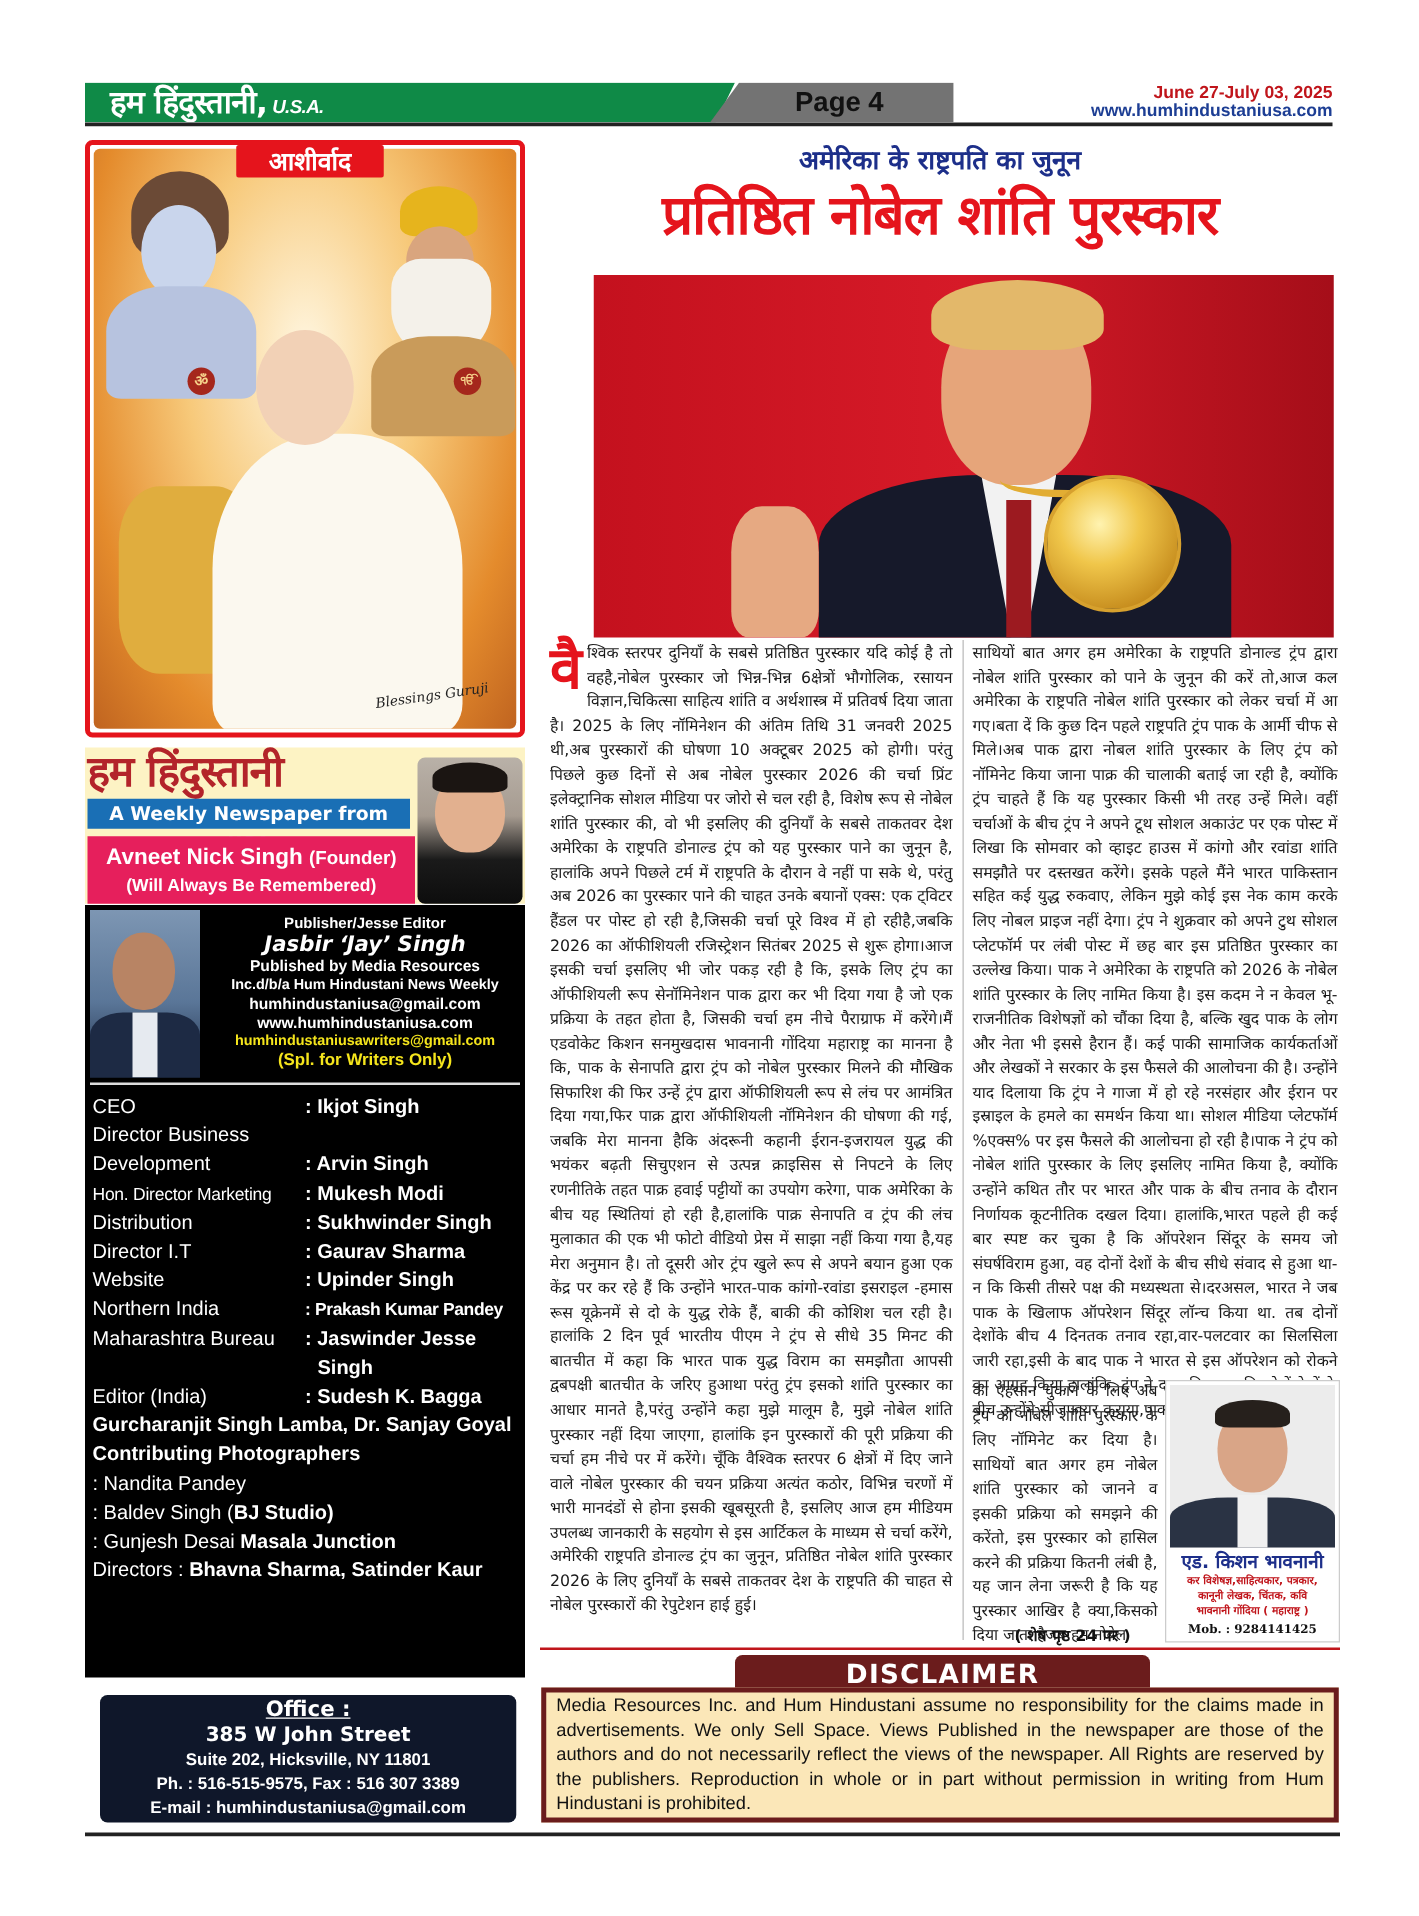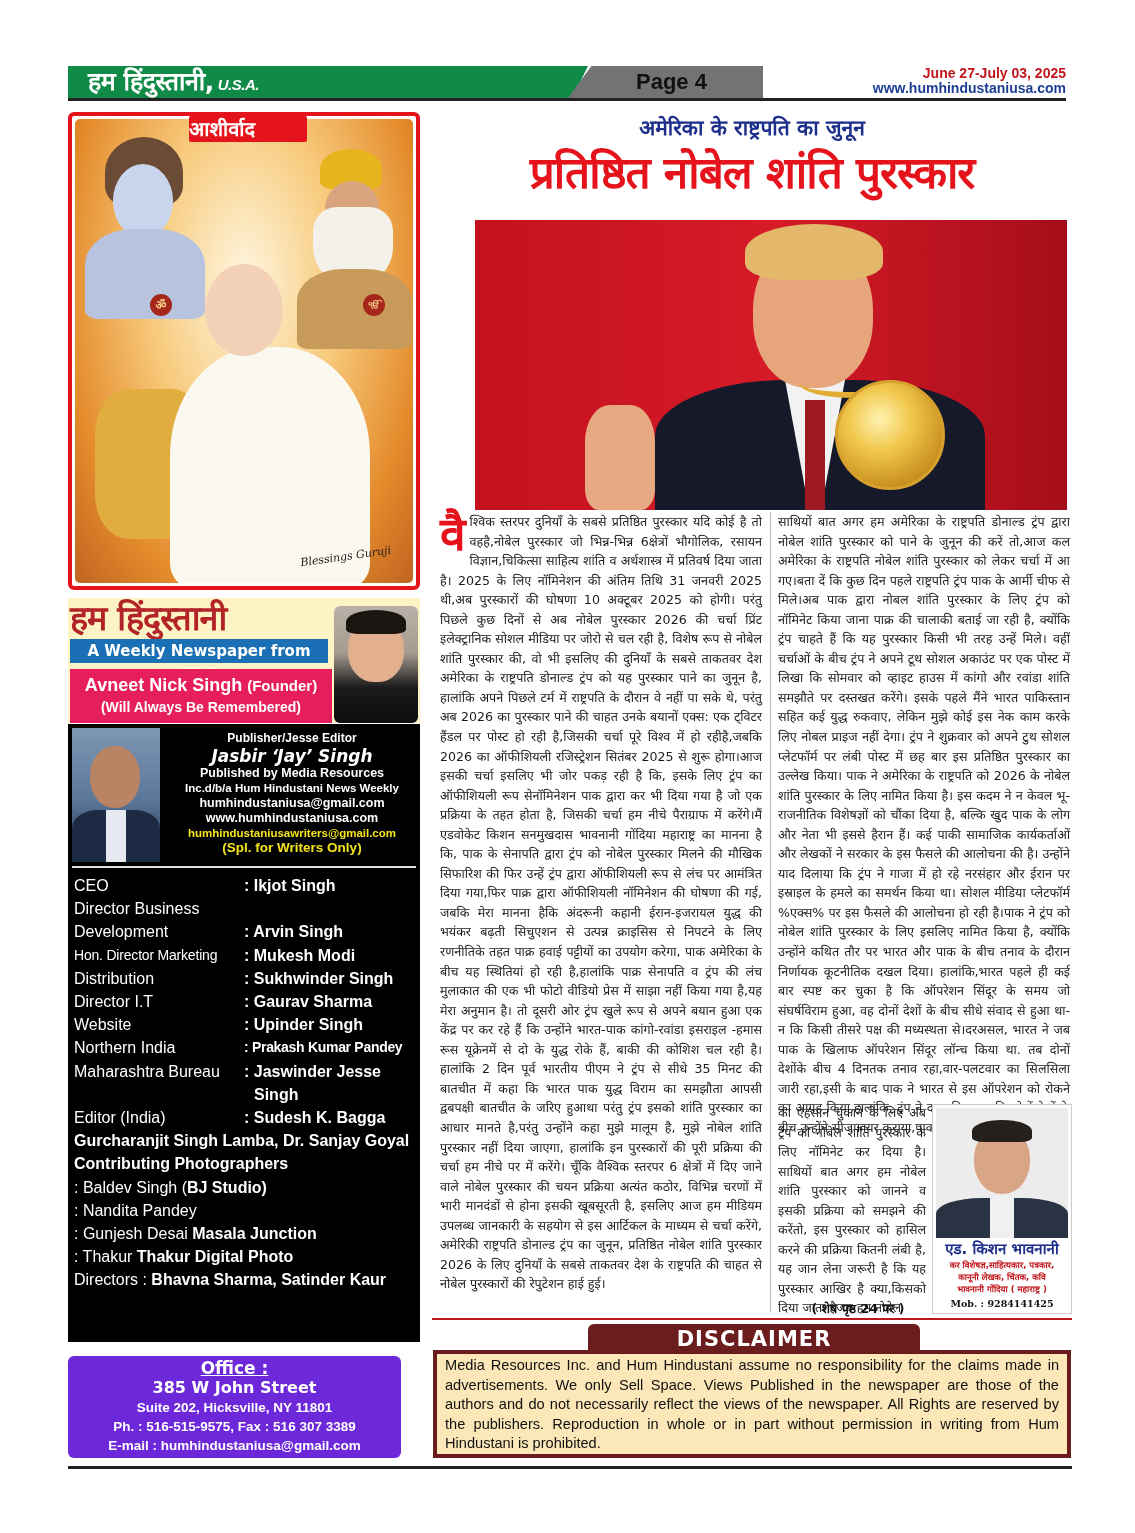--- a/index.html
+++ b/index.html
@@ -17,21 +17,21 @@
   .mast-page span { position: absolute; left: 68px; top: 0; font: bold 22px "Liberation Sans", sans-serif; line-height: 32px; color: #111; }
   .mast-date { position: absolute; right: 0; top: 0px; text-align: right; font: bold 14px "Liberation Sans", sans-serif; color: #c0151b; line-height: 15px; }
   .mast-web { position: absolute; right: 0; top: 15px; text-align: right; font: bold 14px "Liberation Sans", sans-serif; color: #1d3e94; line-height: 15px; }
   .mast-rule { position: absolute; left: 68px; top: 98px; width: 998px; height: 3px; background: #222; }
 
   
   .left-col { position: absolute; left: 68px; top: 112px; width: 352px; }
   .ashirwad { position: absolute; left: 0; top: 0; width: 352px; height: 478px; border: 4px solid #e5141c; border-radius: 6px; background: #ffffff; padding: 3px; }
   .ashirwad-inner { width: 100%; height: 100%; border-radius: 5px; overflow: hidden; position: relative;
     background: radial-gradient(ellipse at 50% 35%, #fff6e0 0%, #f7c97a 40%, #e48b2c 75%, #c06420 100%); }
-  .ashirwad-label { position: absolute; left: 117px; top: 0; width: 118px; height: 26px; background: #e5141c; color: #fff; font: bold 20px "DejaVu Sans", sans-serif; text-align: left; line-height: 26px; border-radius: 2px; z-index: 3; }
+  .ashirwad-label { position: absolute; left: 117px; top: 0; width: 118px; height: 26px; background: #e5141c; color: #fff; font: bold 20px "DejaVu Sans", sans-serif; text-align: center; line-height: 26px; border-radius: 2px; z-index: 3; }
   .fig { position: absolute; border-radius: 50%; }
   .fig.shiva-head { left: 38px; top: 45px; width: 60px; height: 74px; background: #c9d5ec; }
   .fig.shiva-hair { left: 30px; top: 18px; width: 78px; height: 70px; background: #6b4a36; border-radius: 50% 50% 30% 30%; }
   .fig.shiva-body { left: 10px; top: 110px; width: 120px; height: 90px; background: #b7c3df; border-radius: 40% 40% 10% 10%; }
   .fig.guru-turban { left: 245px; top: 30px; width: 62px; height: 40px; background: #e6b41d; border-radius: 50% 50% 20% 20%; }
   .fig.guru-face { left: 250px; top: 62px; width: 54px; height: 55px; background: #d9a57e; }
   .fig.guru-beard { left: 238px; top: 88px; width: 80px; height: 80px; background: #f4f1ea; border-radius: 30% 30% 50% 50%; }
   .fig.guru-body { left: 222px; top: 150px; width: 115px; height: 80px; background: #c99b5a; border-radius: 40% 40% 10% 10%; }
   .fig.maharaj-head { left: 130px; top: 145px; width: 78px; height: 92px; background: #f2d1b6; }
   .fig.maharaj-body { left: 95px; top: 228px; width: 200px; height: 240px; background: #fbf8ef; border-radius: 45% 45% 10% 10%; }
@@ -69,21 +69,21 @@
   .staff { position: absolute; left: 6px; top: 150px; width: 344px; }
   .staff-row { display: flex; font: 16px "Liberation Sans", sans-serif; line-height: 23.2px; white-space: nowrap; }
   .staff-row .role { width: 170px; flex: none; }
   .staff-row .role.narrow { font-size: 14px; letter-spacing: -0.2px; }
   .staff-row .val { font-weight: bold; }
   .staff-row .val.narrow { font-size: 14px; letter-spacing: -0.3px; }
   .staff-row .val.indent { padding-left: 10px; }
   .staff-line { font: 16px "Liberation Sans", sans-serif; line-height: 23.2px; white-space: nowrap; }
   .staff-line b { font-weight: bold; }
 
-  .office-box { position: absolute; left: 0; top: 1244px; width: 333px; height: 102px; background: #6d28d9; border-radius: 6px; color: #fff; text-align: center; }
+  .office-box { position: absolute; left: 12px; top: 1244px; width: 333px; height: 102px; background: #0f172a; border-radius: 6px; color: #fff; text-align: center; }
   .office-title { font: bold 17px "DejaVu Sans", sans-serif; text-decoration: underline; line-height: 20px; margin-top: 2px; }
   .office-street { font: bold 16px "DejaVu Sans", sans-serif; line-height: 20px; }
   .office-line { font: bold 13.5px "Liberation Sans", sans-serif; line-height: 19px; }
 
   
   .kicker { position: absolute; left: 432px; top: 114px; width: 640px; text-align: center; font: bold 21px "DejaVu Sans", sans-serif; color: #1d2f8a; line-height: 28px; }
   .headline { position: absolute; left: 432px; top: 140px; width: 640px; text-align: center; font: bold 44px "DejaVu Sans", sans-serif; color: #e5141c; line-height: 66px; letter-spacing: -1px; }
   .hero { position: absolute; left: 475px; top: 220px; width: 592px; height: 290px; overflow: hidden;
     background: linear-gradient(90deg, #c4111e 0%, #d61a28 50%, #a50e19 100%); }
   .hero .person-face { position: absolute; left: 278px; top: 18px; width: 120px; height: 150px; border-radius: 48% 48% 45% 45%; background: #e6a57a; }
@@ -234,24 +234,23 @@
       <div class="staff-row">
           <span class="role"></span>
           <span class="val indent">Singh</span>
         </div>
       <div class="staff-row">
           <span class="role">Editor (India)</span>
           <span class="val">: Sudesh K. Bagga</span>
         </div>
       <div class="staff-line"><b>Gurcharanjit Singh Lamba, Dr. Sanjay Goyal</b></div>
       <div class="staff-line"><b>Contributing Photographers</b></div>
+      <div class="staff-line"><span>: Nandita Pandey</span><b></b></div>
       <div class="staff-line"><span>: Baldev Singh (</span><b>BJ Studio)</b></div>
-      <div class="staff-line"><span>: Nandita Pandey</span><b></b></div>
       <div class="staff-line"><span>: Gunjesh Desai </span><b>Masala Junction</b></div>
-      <div class="staff-line"><span>: Thakur </span><b>Thakur Digital Photo</b></div>
       <div class="staff-line"><span>Directors : </span><b>Bhavna Sharma, Satinder Kaur</b></div>
     </div>
   </section>
 
   <section class="office-box" style="top:1244px;">
     <div class="office-title">Office :</div>
     <div class="office-street">385 W John Street</div>
     <div class="office-line">Suite 202, Hicksville, NY 11801</div>
     <div class="office-line">Ph. : 516-515-9575, Fax : 516 307 3389</div>
     <div class="office-line">E-mail : humhindustaniusa@gmail.com</div>

